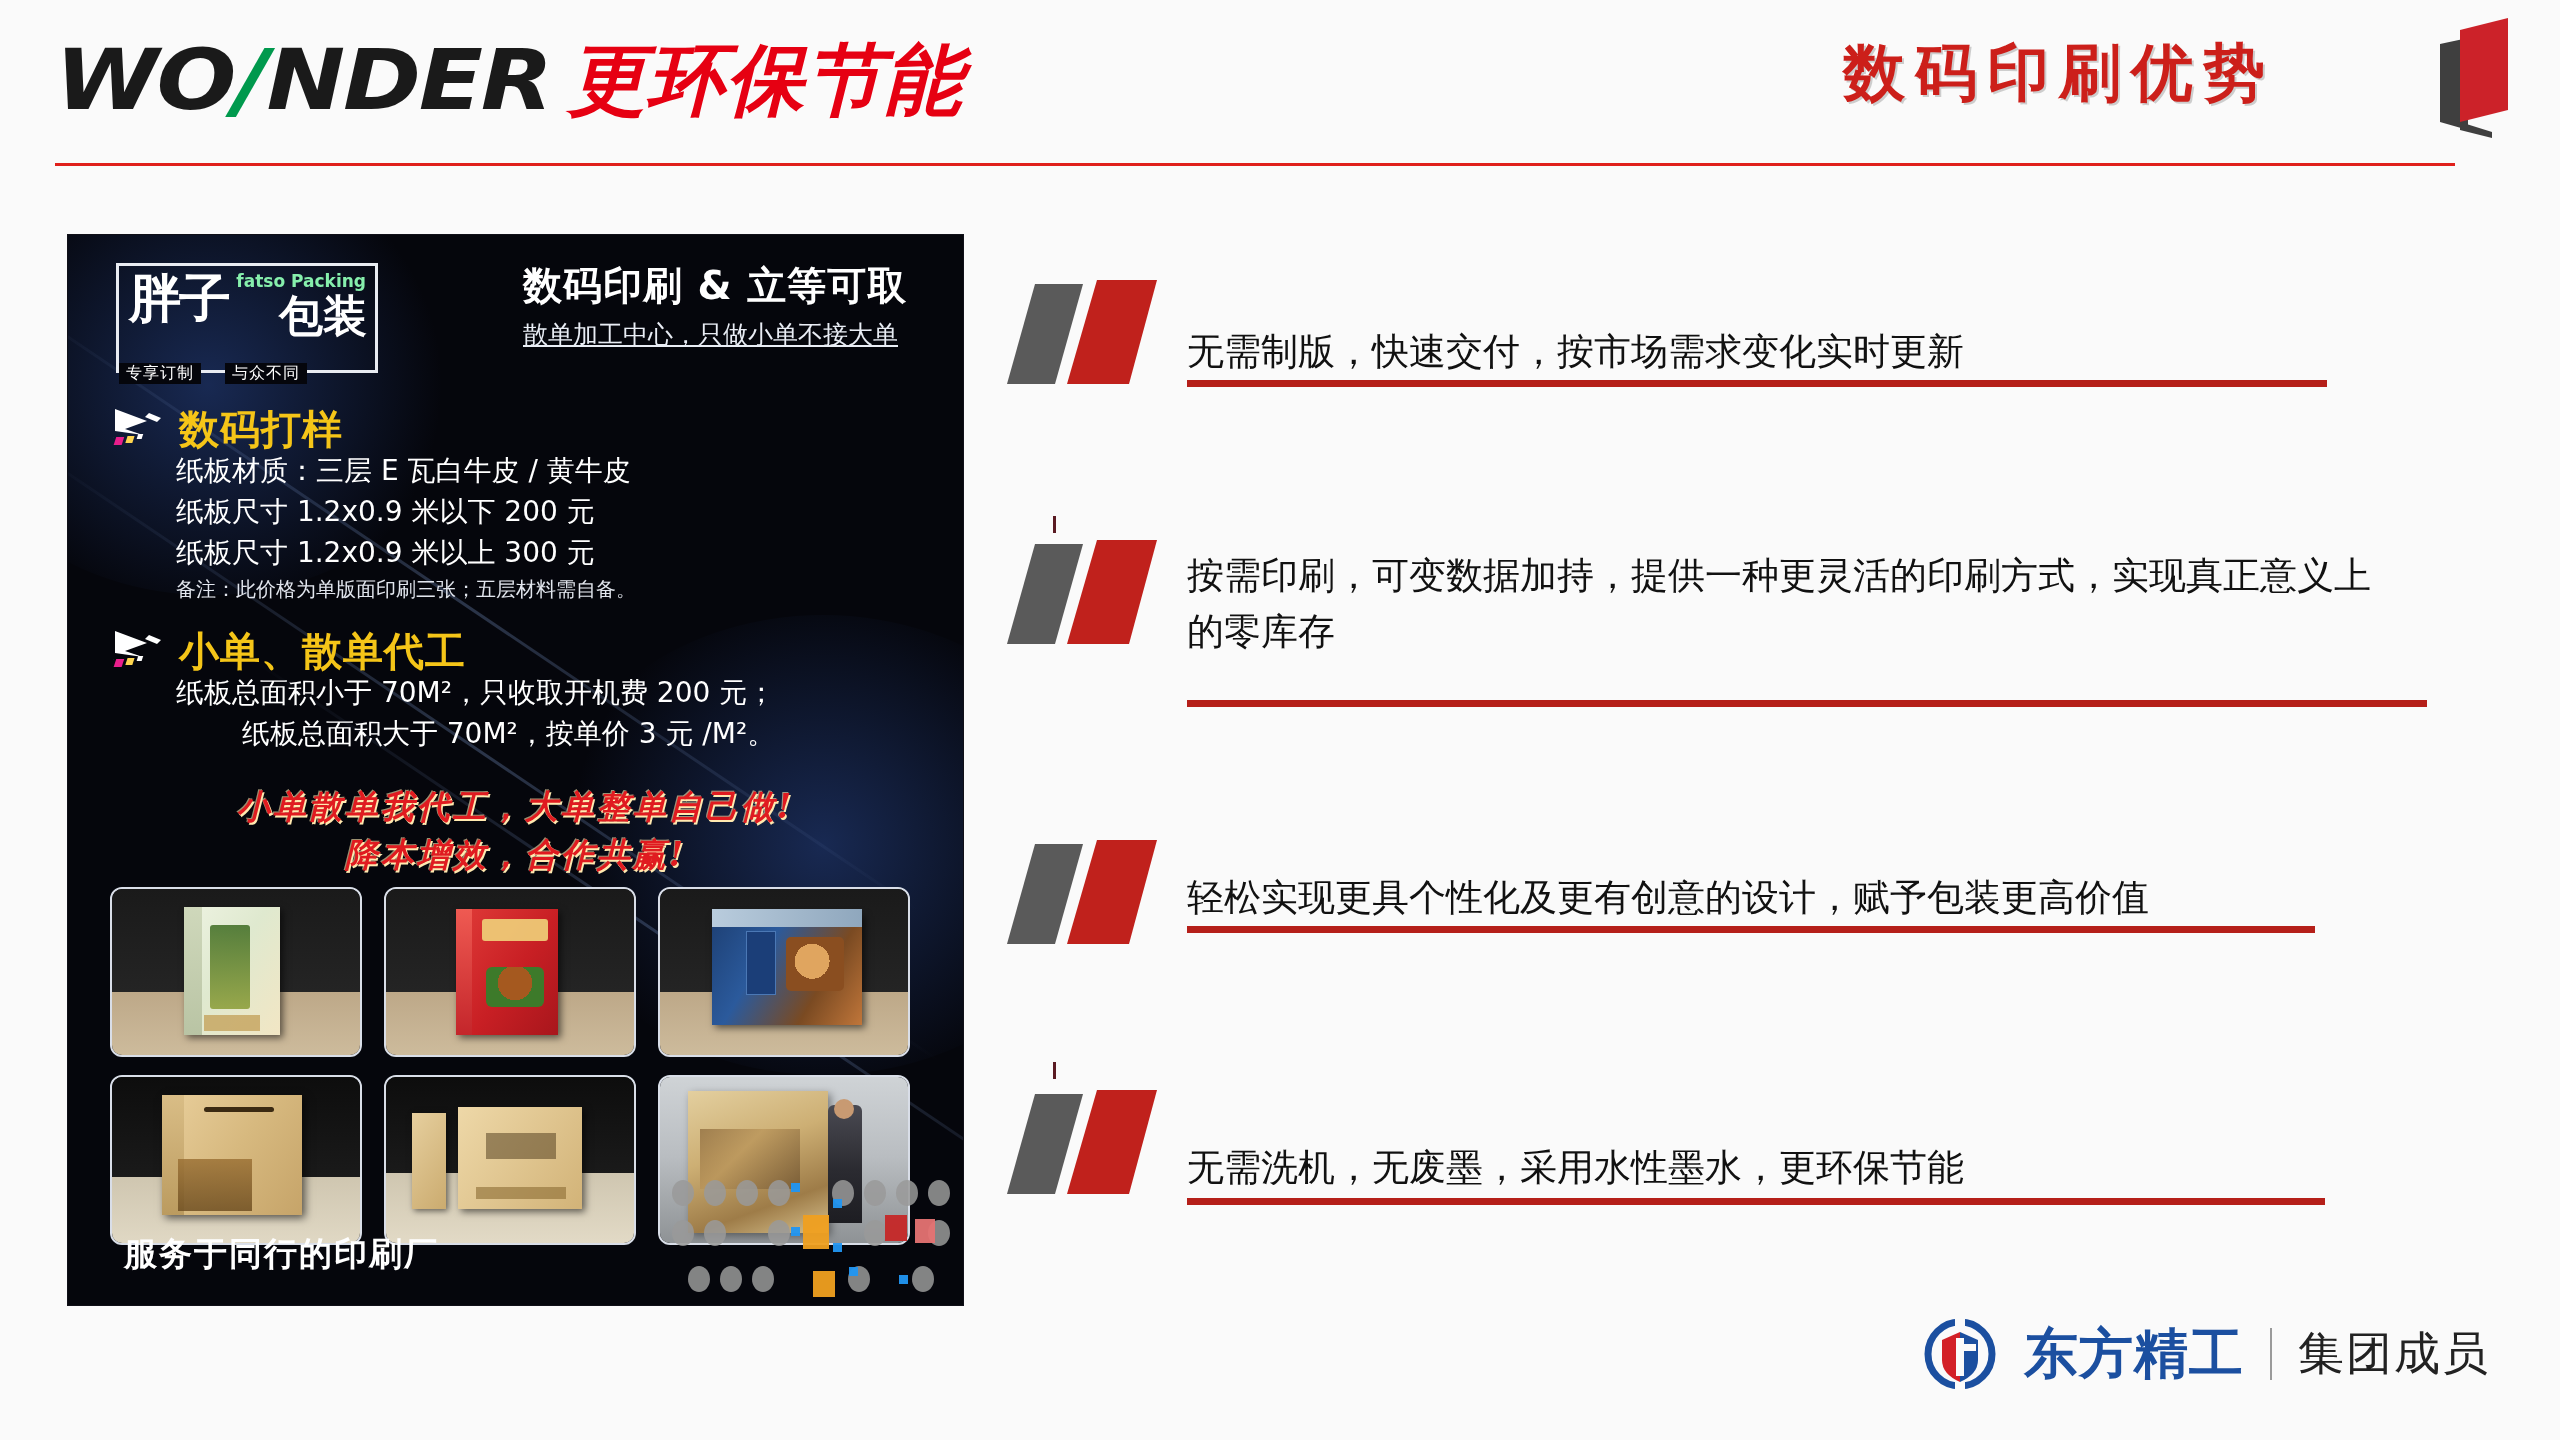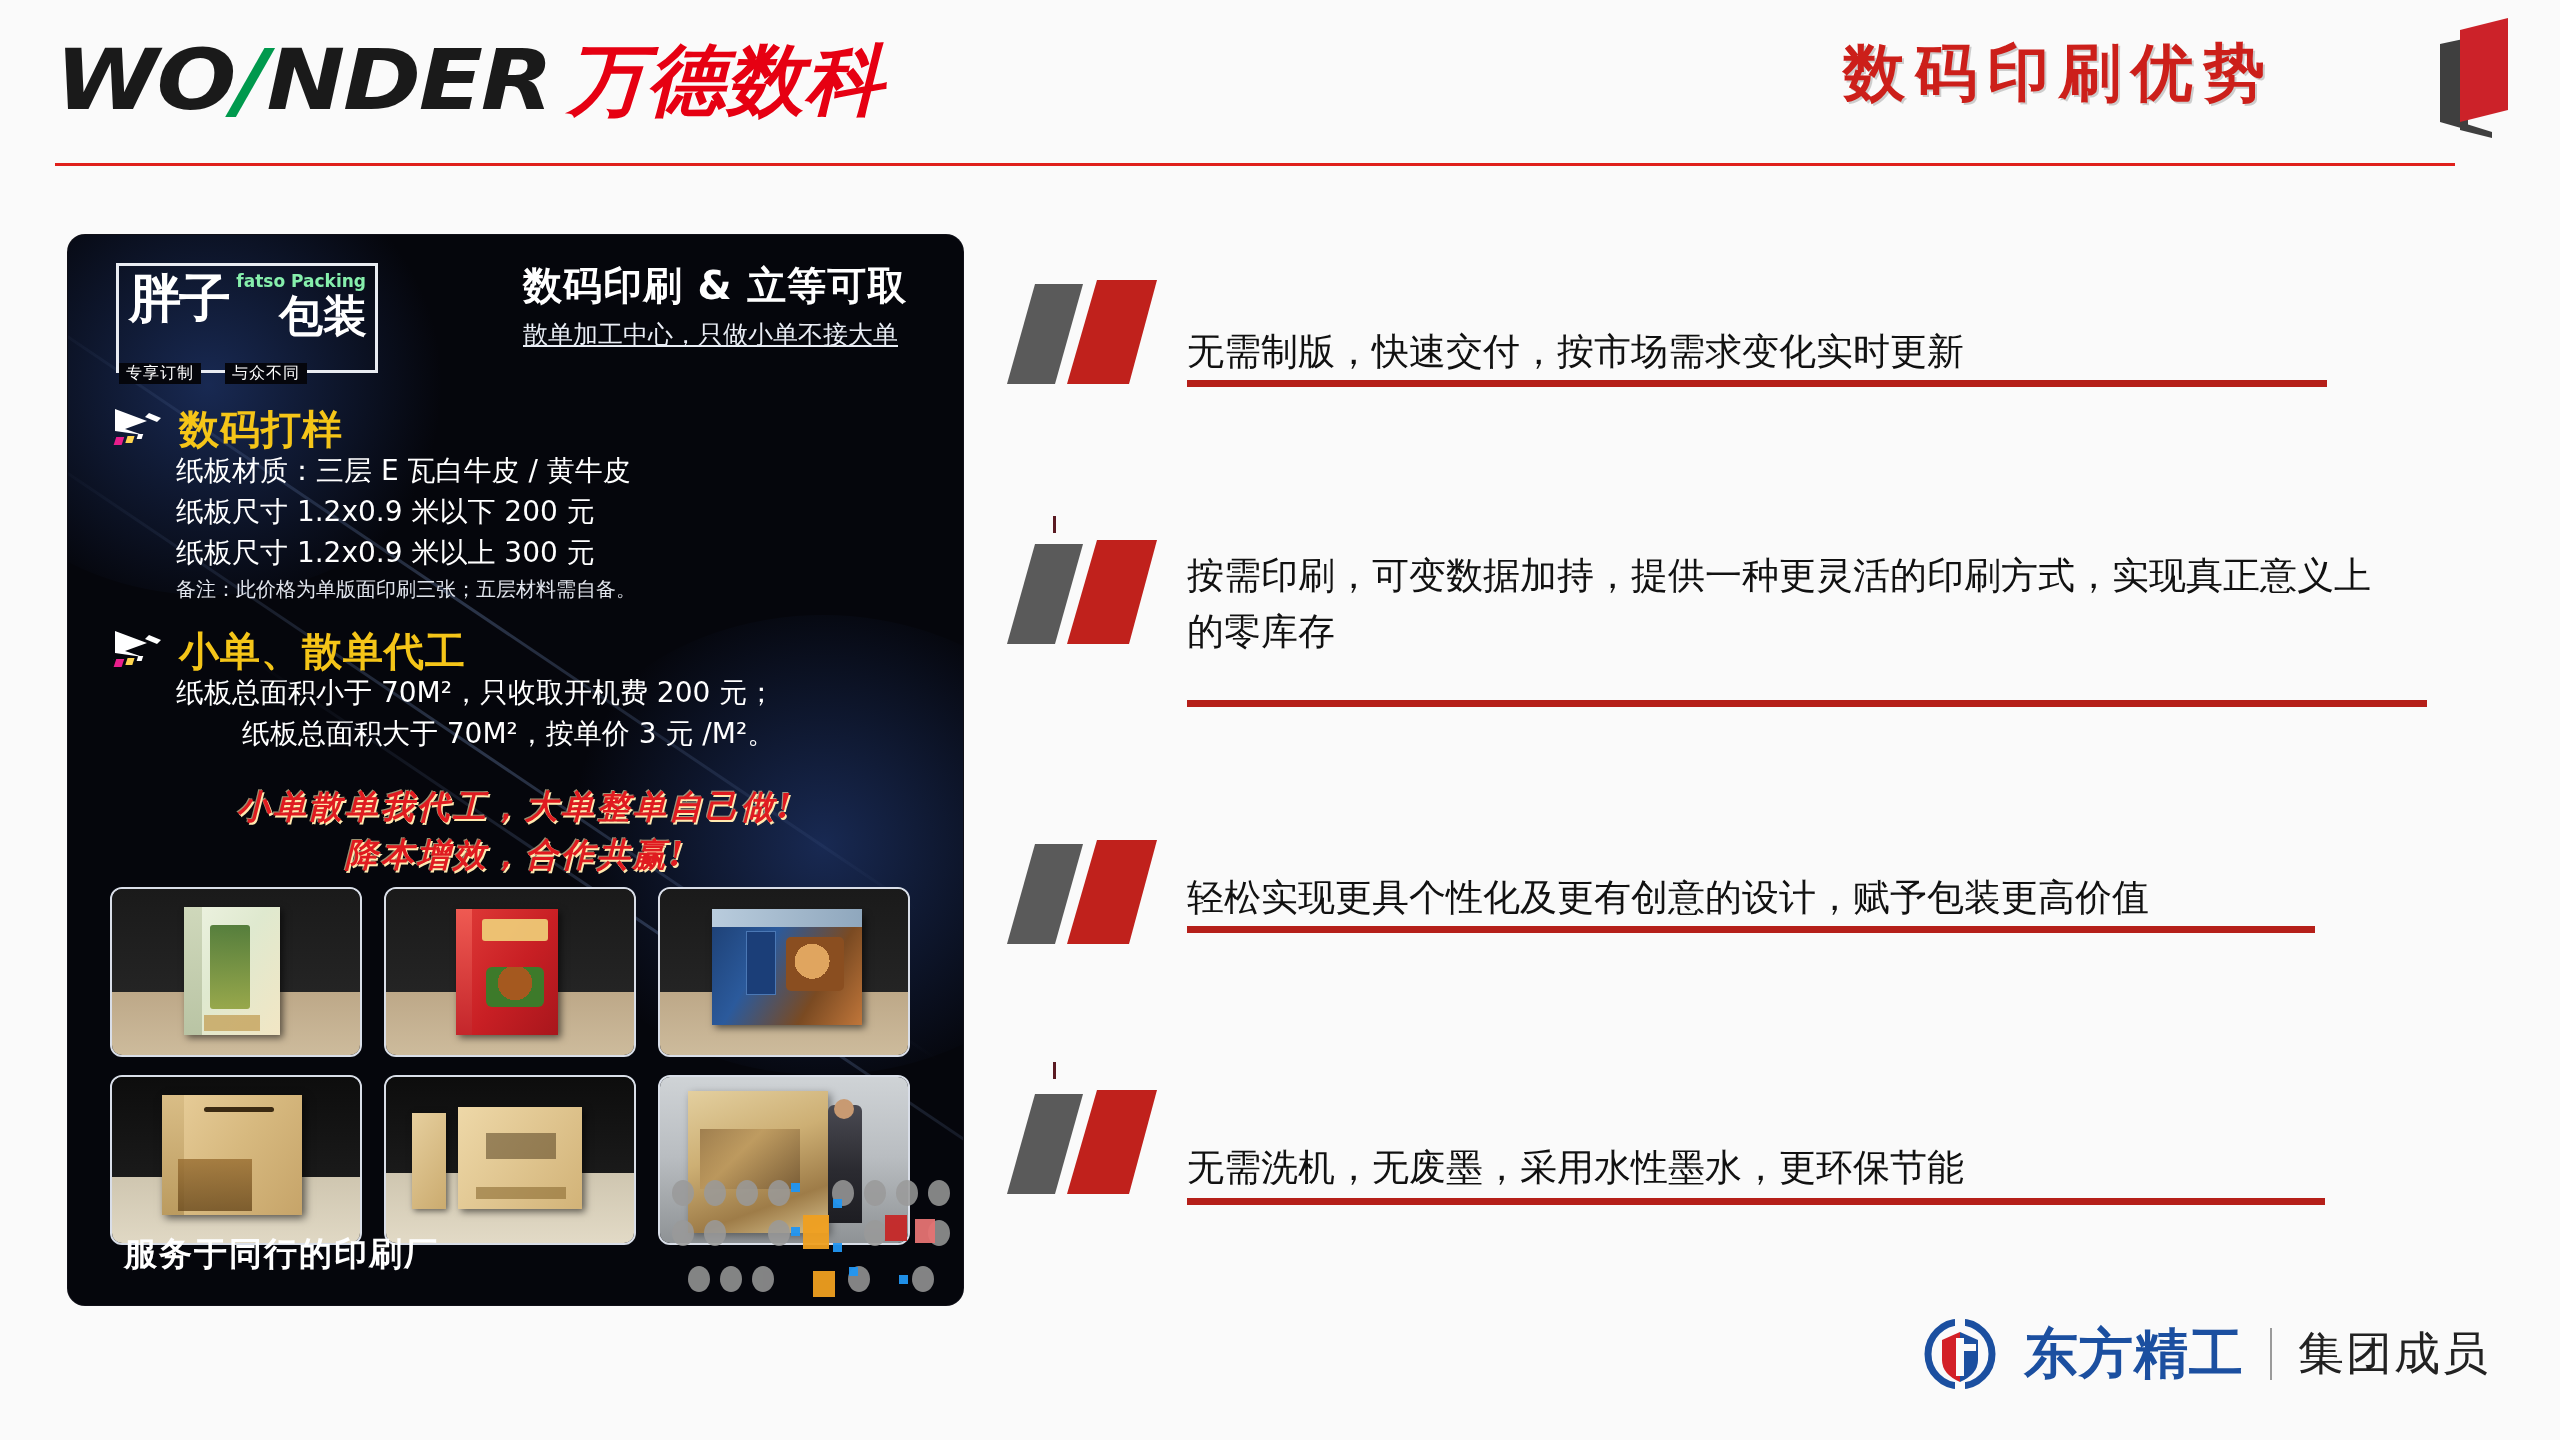--- a/index.html
+++ b/index.html
@@ -49,21 +49,20 @@
   
   #corner-mark { position:absolute; right:38px; top:10px; width:120px; height:140px; }
 
   
   #poster {
     position:absolute; left:68px; top:235px;
     width:895px; height:1070px;
     background:#05060c;
     overflow:hidden;
     box-shadow:0 0 0 1px #101018;
-    border-radius:17px;
   }
   #poster .bg-streak {
     position:absolute; background:linear-gradient(90deg,rgba(120,150,210,0) 0%,rgba(130,160,215,.30) 50%,rgba(120,150,210,0) 100%);
     height:3px; transform-origin:left center;
   }
   #poster .bg-glow {
     position:absolute; border-radius:50%;
     background:radial-gradient(circle,rgba(40,70,140,.55) 0%,rgba(10,15,35,0) 70%);
   }
 
@@ -166,21 +165,21 @@
   .bullet-rule { position:absolute; height:7px; background:#b51f19; }
   .tick { position:absolute; width:3px; height:17px; background:#5a1a22; }
 </style>
 </head>
 <body>
 
 <div id="header">
 
   <div id="brand-logo">
     <div class="wonder-word"><span>WO</span><span class="slash-g">/</span><span>N</span><span>DER</span></div>
-    <div class="brand-cn">万德数科</div>
+    <div class="brand-cn">更环保节能</div>
   </div>
 
   <div id="header-rule"></div>
 
   <div id="slide-title">数码印刷优势</div>
 
   <svg id="corner-mark" viewBox="0 0 120 140">
     <polygon points="38,34 66,28 66,120 38,112" fill="#3f3f3f"></polygon>
     <polygon points="58,112 90,122 90,128 58,120" fill="#3f3f3f"></polygon>
     <polygon points="58,20 106,8 106,100 58,112" fill="#cc2229"></polygon>

